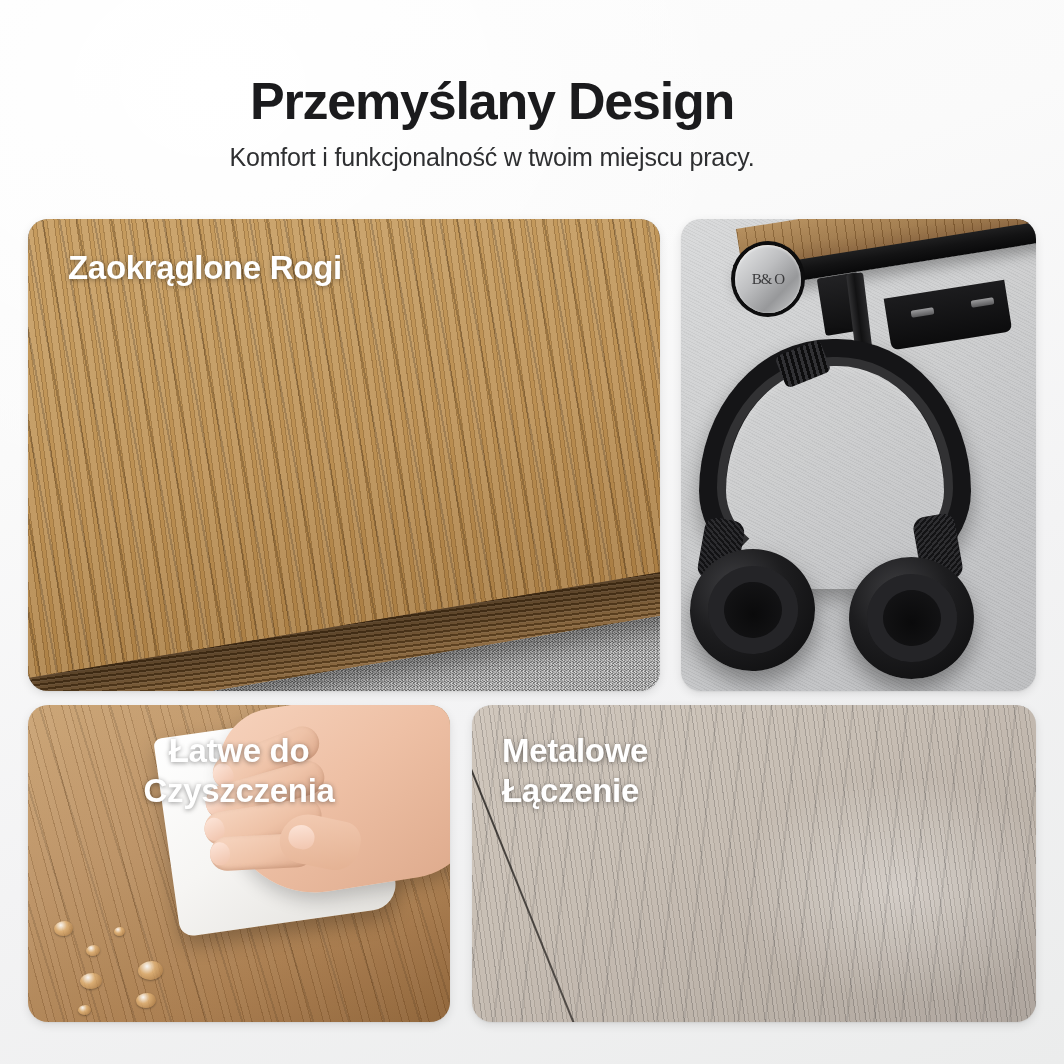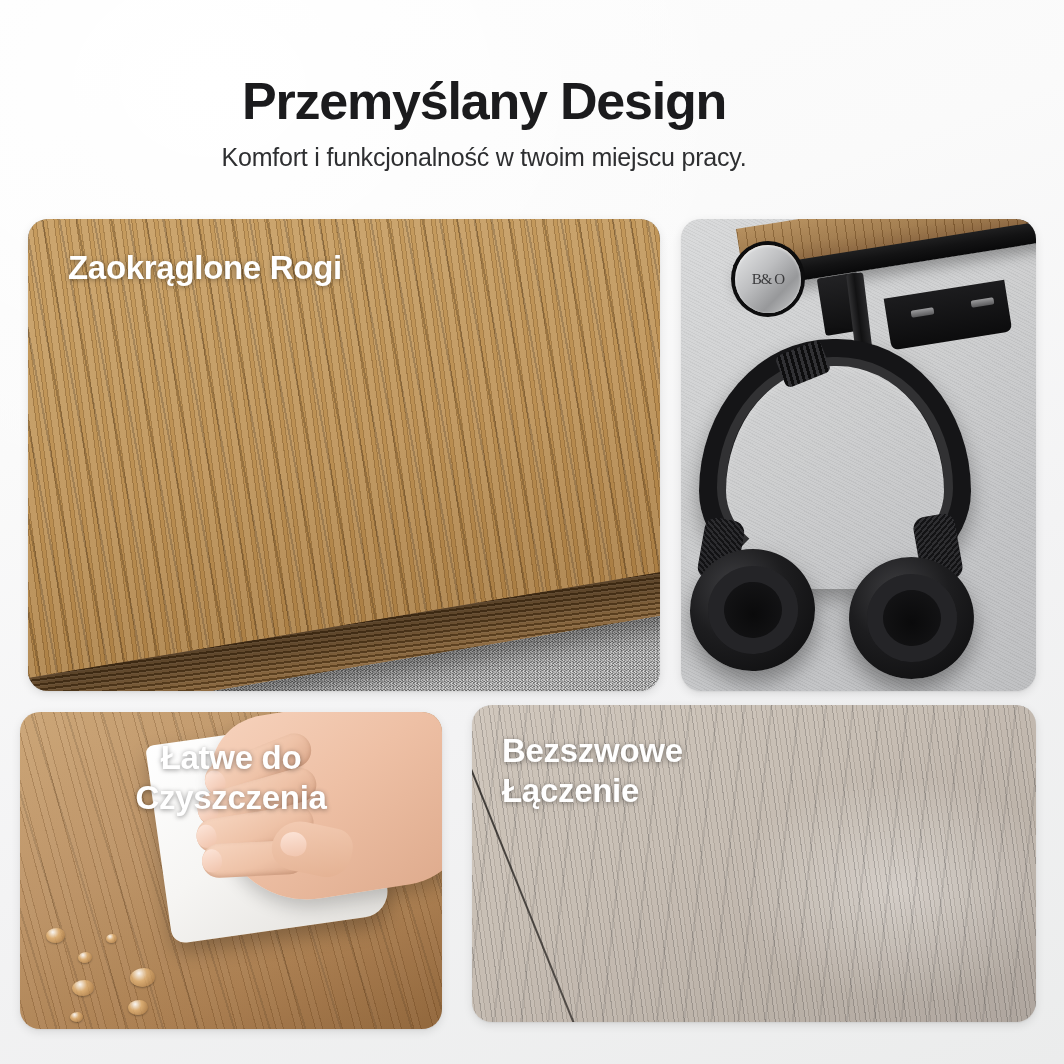--- a/index.html
+++ b/index.html
@@ -13,21 +13,21 @@
 
   .page {
     position:relative;
     width:1064px; height:1064px;
     background:
       radial-gradient(ellipse 900px 700px at 20% 8%, #ffffff 0%, rgba(255,255,255,0) 62%),
       linear-gradient(160deg, #fdfdfd 0%, #fafafa 32%, #f3f3f4 62%, #ebecec 100%);
   }
 
   
-  .header { position:absolute; top:0; left:4px; width:960px; text-align:center; }
+  .header { position:absolute; top:0; left:12px; width:960px; text-align:center; }
 
   .title {
     margin-top:73px;
     font-size:52px;
     font-weight:bold;
     letter-spacing:-1.2px;
     color:#1b1b1d;
     line-height:1.08;
   }
 
@@ -203,21 +203,21 @@
     box-shadow:0 0 0 4px #0d0d0e, inset 0 1px 3px rgba(255,255,255,.6);
     display:flex; align-items:center; justify-content:center;
   }
   .hp-logo {
     font-family:"Liberation Serif", serif;
     font-size:15px; color:#39393b; line-height:.86; text-align:center;
     letter-spacing:-1px;
   }
 
   
-  #card-clean { left:20px; top:705px; width:422px; height:317px;margin-top:7px; }
+  #card-clean { left:28px; top:705px; width:422px; height:317px; }
   #card-clean .label { left:0; top:26px; width:100%; text-align:center; }
 
   .woodfloor-warm {
     position:absolute; inset:0;
     background:
       repeating-linear-gradient(75deg,
         rgba(88,56,26,.22) 0 1px, rgba(255,255,255,.05) 1px 7px,
         rgba(66,40,16,.16) 7px 8px, rgba(255,255,255,.03) 8px 19px),
       repeating-linear-gradient(73deg,
         rgba(40,24,8,.14) 0 2px, rgba(255,255,255,0) 2px 34px),
@@ -362,18 +362,18 @@
       </div>
       <div class="label light">Łatwe do
 Czyszczenia</div>
     </div>
 
     <div class="card" id="card-seam">
       <div class="media">
         <div class="woodfloor-grey"></div>
         <div class="seam"></div>
       </div>
-      <div class="label light">Bezszwowe
+      <div class="label light">Metalowe
 Łączenie</div>
     </div>
 
   </div>
 </div>
 
 </body></html>

